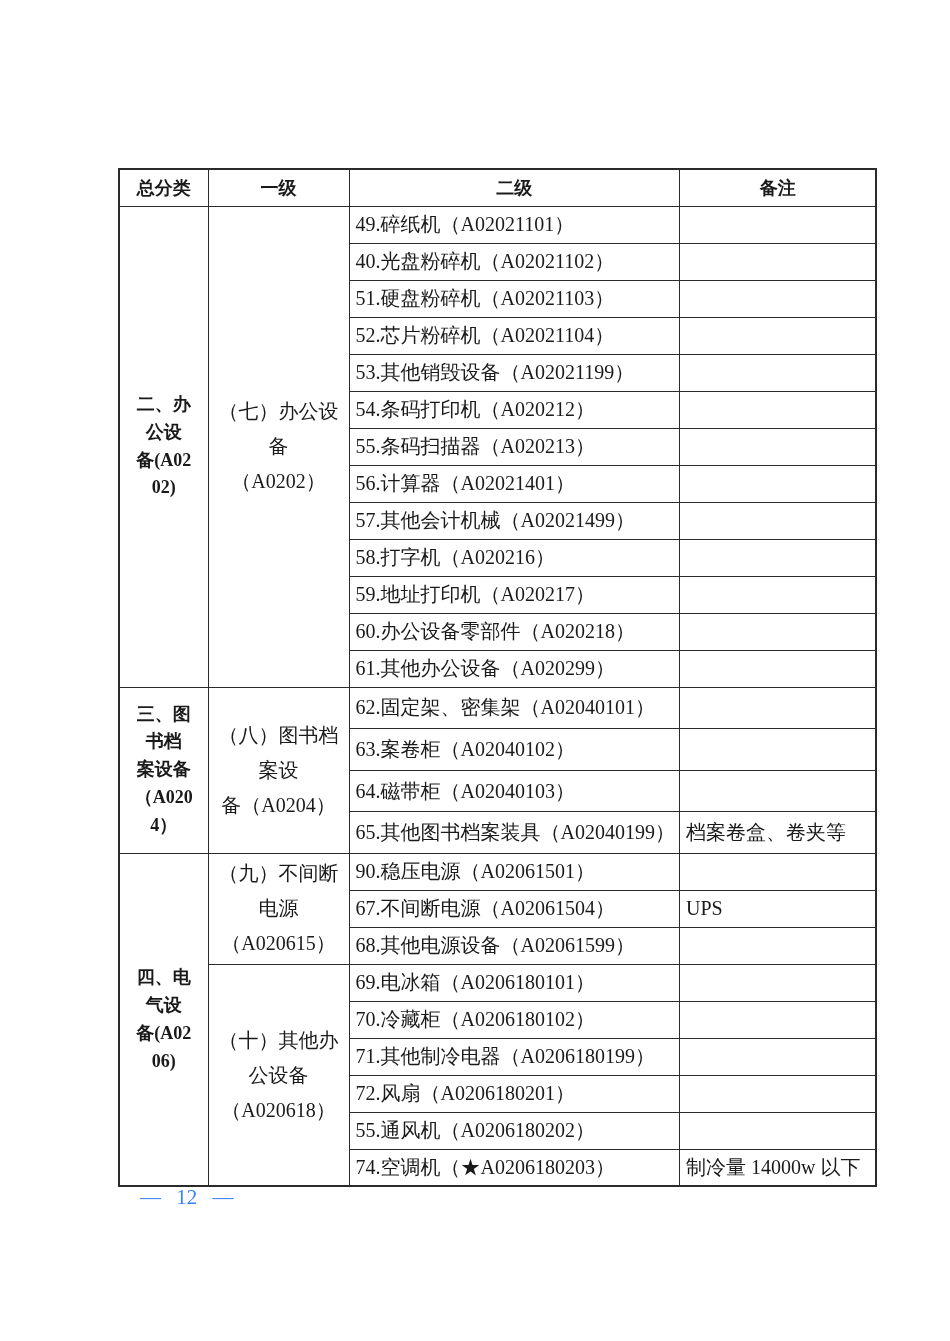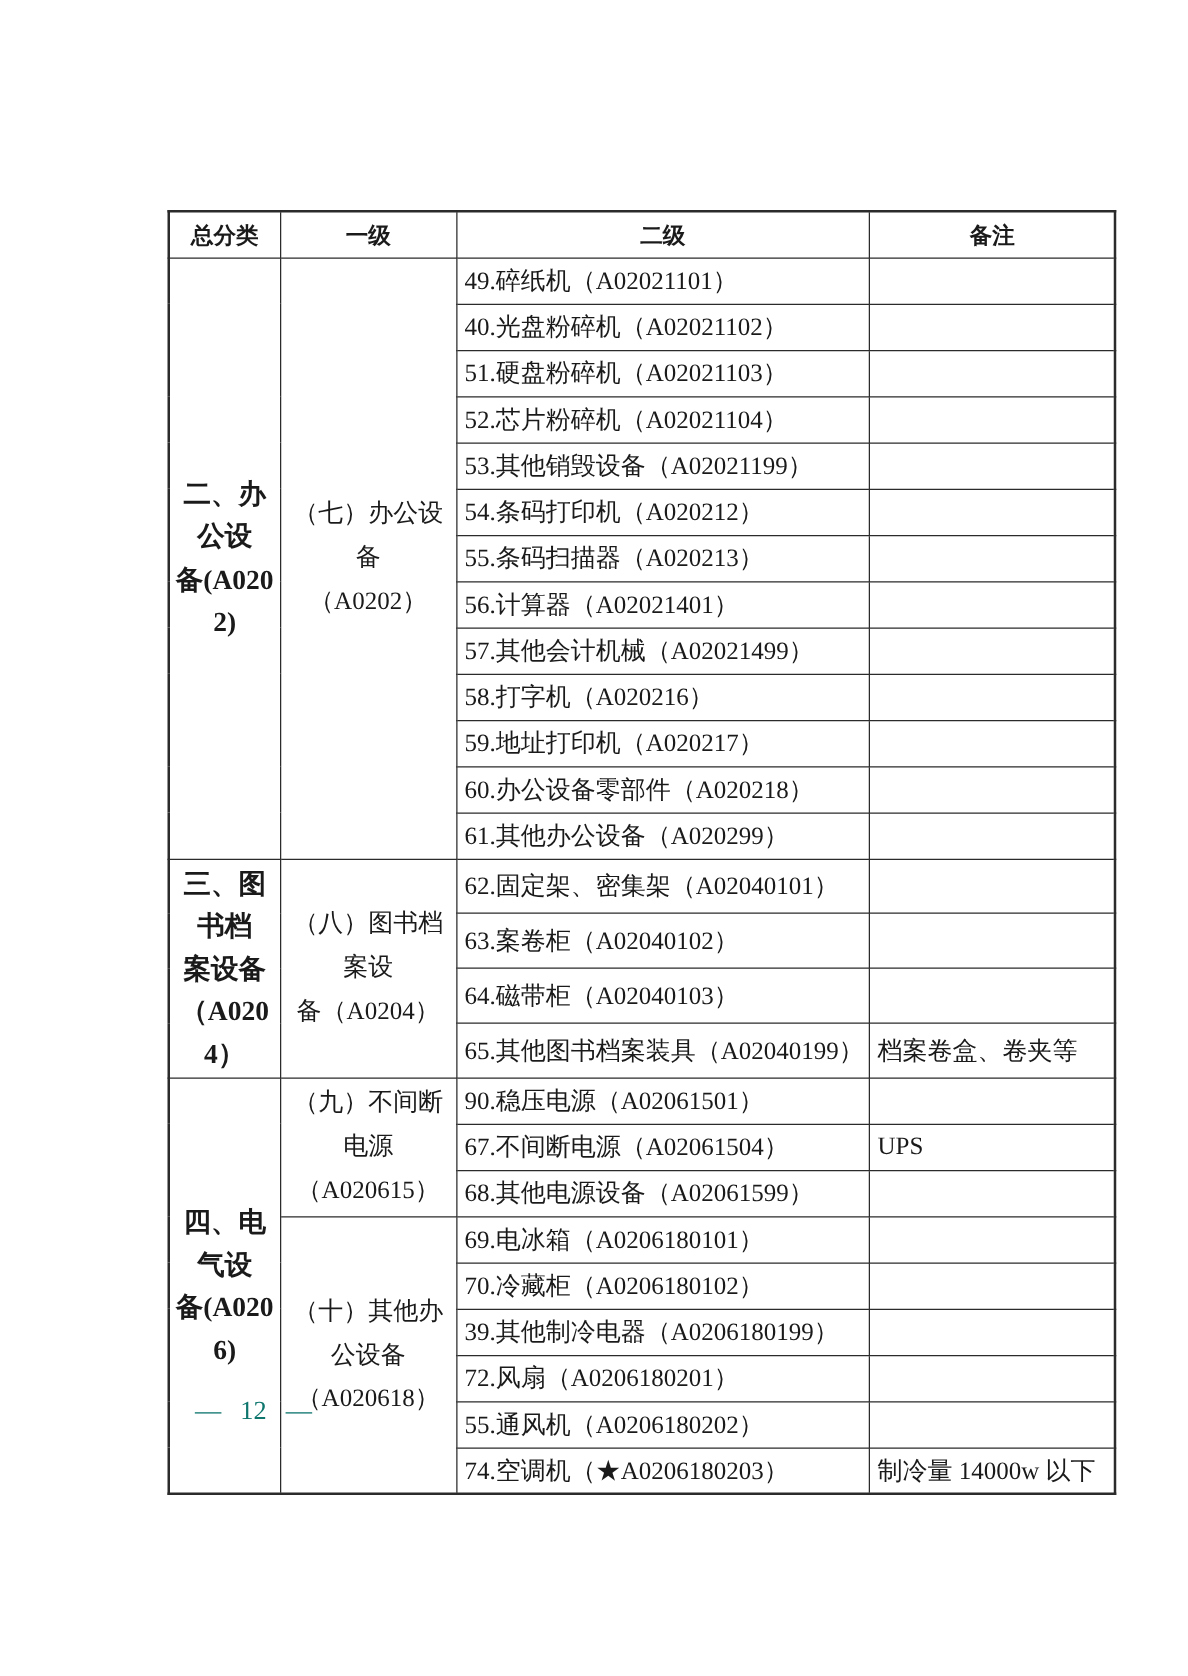--- a/index.html
+++ b/index.html
@@ -4,21 +4,21 @@
 <style>
   * { margin: 0; padding: 0; box-sizing: border-box; }
   html, body {
     width: 950px; height: 1341px;
     background: #ffffff;
     font-family: "Liberation Serif", "DejaVu Serif", serif;
     color: #1a1a1a;
     position: relative;
     overflow: hidden;
   }
-  .doc-page { position: absolute; inset: 0; background: #fff; margin-left: 16px; }
+  .doc-page { position: absolute; inset: 0; background: #fff; }
 
   table.doc-table {
     position: absolute;
     left: 118px; top: 168px;
     border-collapse: collapse;
     table-layout: fixed;
     border: 2px solid #2b2b2b;
   }
   col.c1 { width: 89px; }
   col.c2 { width: 141px; }
@@ -34,48 +34,48 @@
   }
   .doc-table th {
     font-family: "Liberation Sans", "DejaVu Sans", sans-serif;
     font-weight: bold;
     font-size: 18px;
     text-align: center;
     height: 37px;
   }
   td.cell-category {
     font-weight: bold;
-    font-size: 22px;
+    font-size: 18px;
     text-align: center;
     white-space: pre-line;
     line-height: 1.55;
-    padding: 2px;
+    padding: 13px;
     word-break: break-all;
   }
   td.cell-level1 {
     font-size: 20px;
     text-align: center;
     white-space: pre-line;
     line-height: 1.75;
     padding: 2px;
     word-break: break-all;
   }
   td.cell-level2, td.cell-remark {
     font-size: 20px;
     text-align: left;
     padding-left: 6px;
     padding-right: 4px;
     white-space: nowrap;
   }
   .page-footer {
     position: absolute;
-    left: 140px; top: 1116px;
+    left: 140px; top: 1185px;
     font-size: 21px;
     word-spacing: 10px;
-    color: #0f766e;
+    color: #3b82f6;
     font-family: "Liberation Serif", "DejaVu Serif", serif;
   }
 </style>
 </head>
 <body>
 
 <div class="doc-page">
 
   <table class="doc-table">
     <colgroup>
@@ -190,21 +190,21 @@
           <td class="cell-level1" rowspan="6">（十）其他办公设备
 （A020618）</td>
           <td class="cell-level2">69.电冰箱（A0206180101）</td>
           <td class="cell-remark"></td>
         </tr>
         <tr>
           <td class="cell-level2">70.冷藏柜（A0206180102）</td>
           <td class="cell-remark"></td>
         </tr>
         <tr>
-          <td class="cell-level2">39.其他制冷电器（A0206180199）</td>
+          <td class="cell-level2">71.其他制冷电器（A0206180199）</td>
           <td class="cell-remark"></td>
         </tr>
         <tr>
           <td class="cell-level2">72.风扇（A0206180201）</td>
           <td class="cell-remark"></td>
         </tr>
         <tr>
           <td class="cell-level2">55.通风机（A0206180202）</td>
           <td class="cell-remark"></td>
         </tr>

